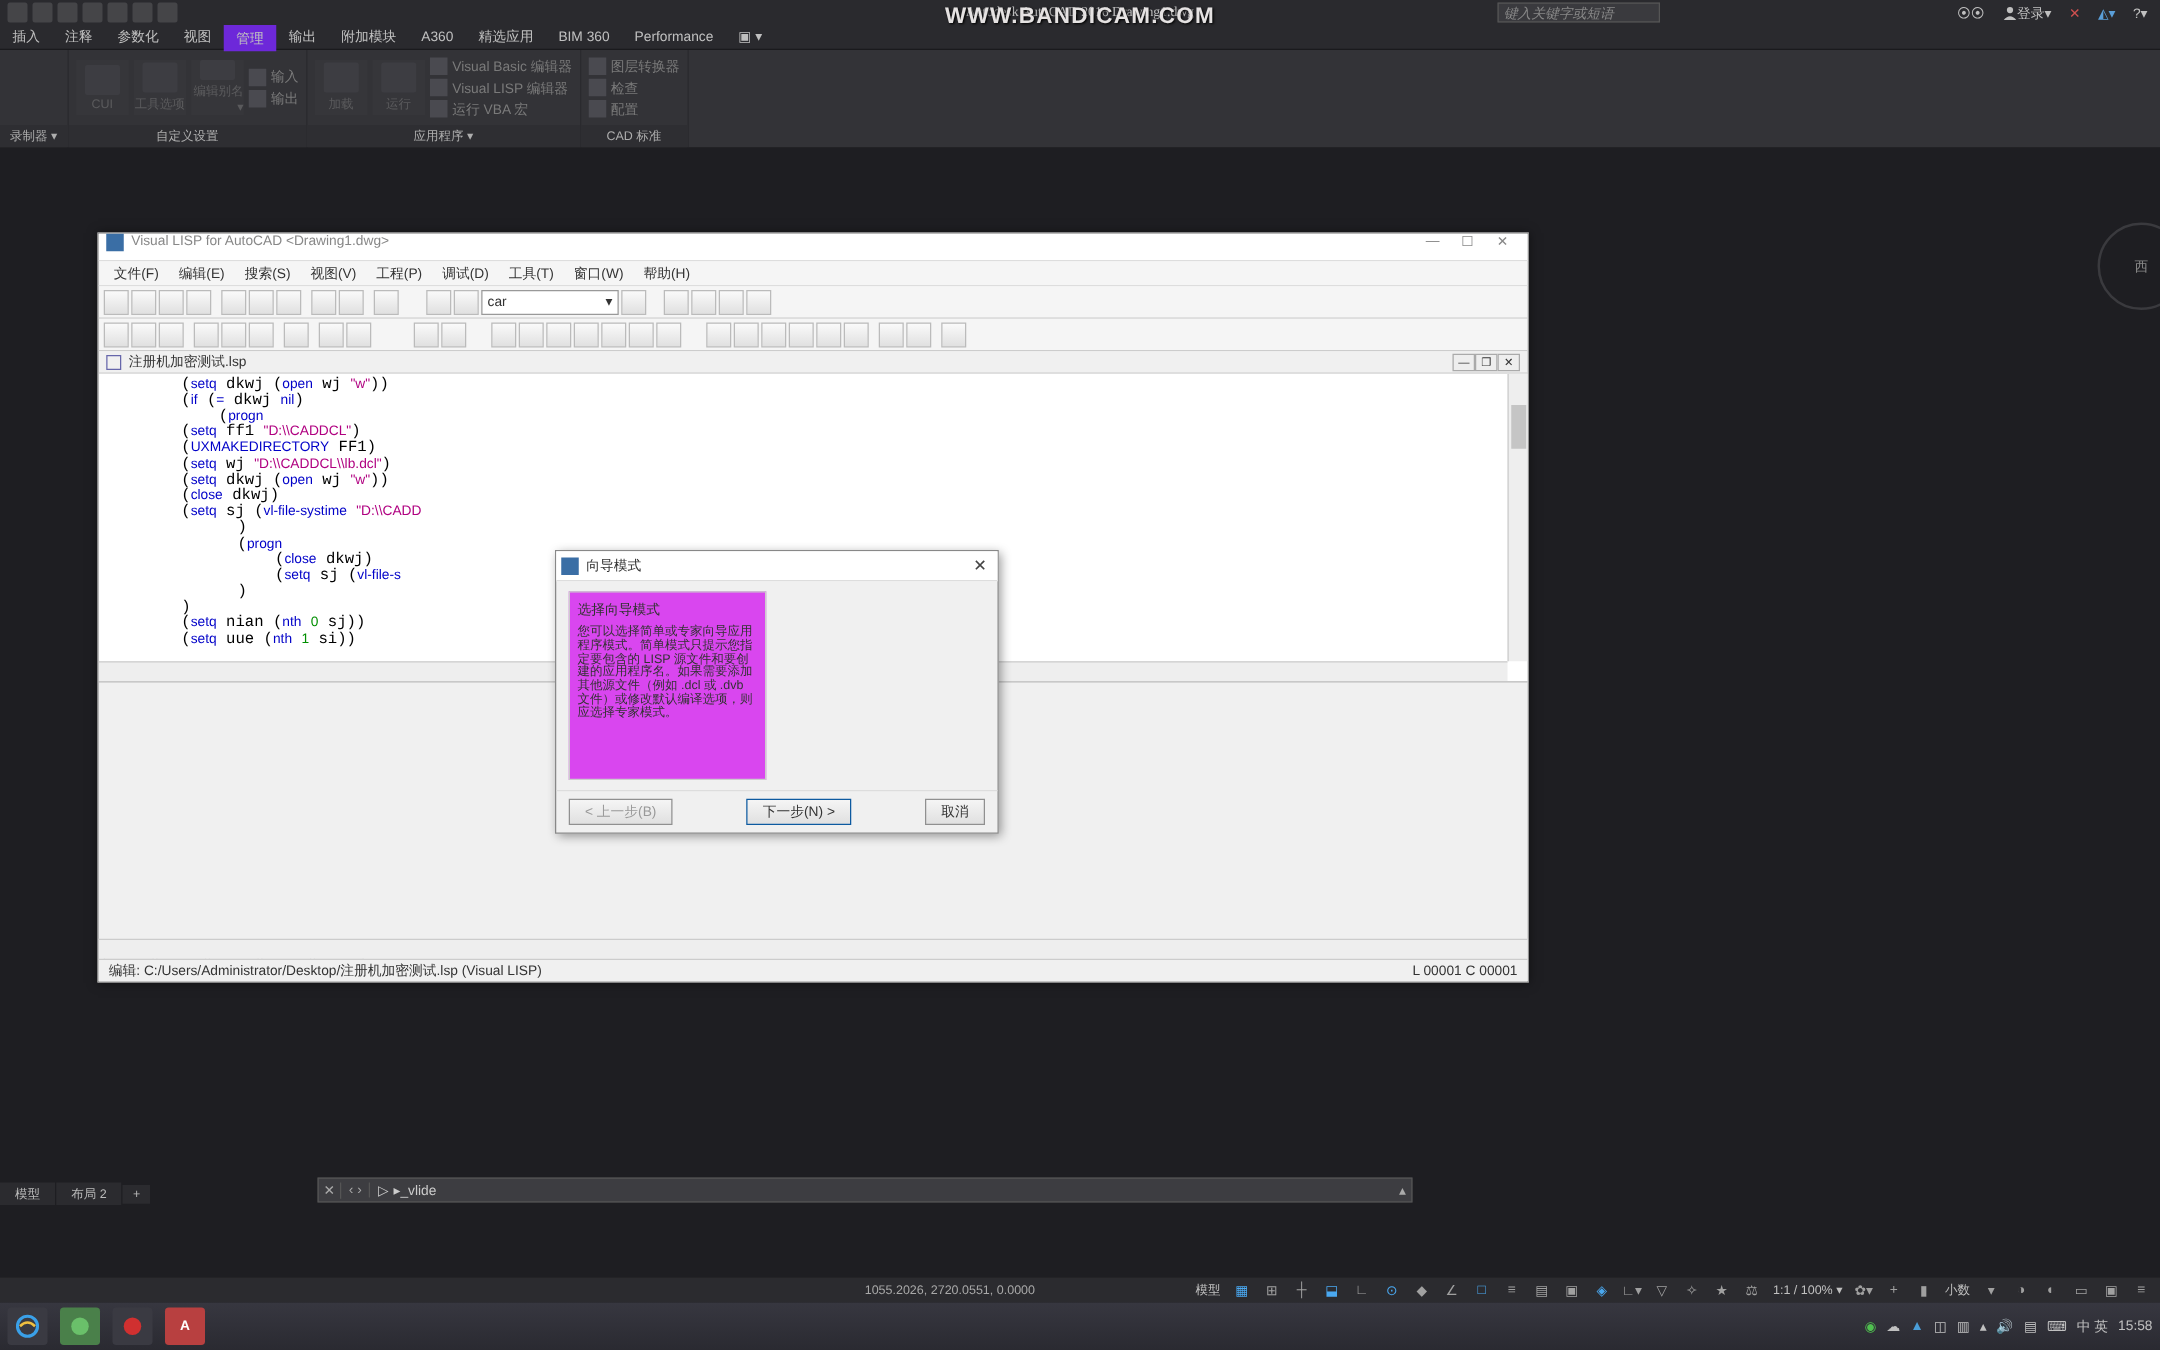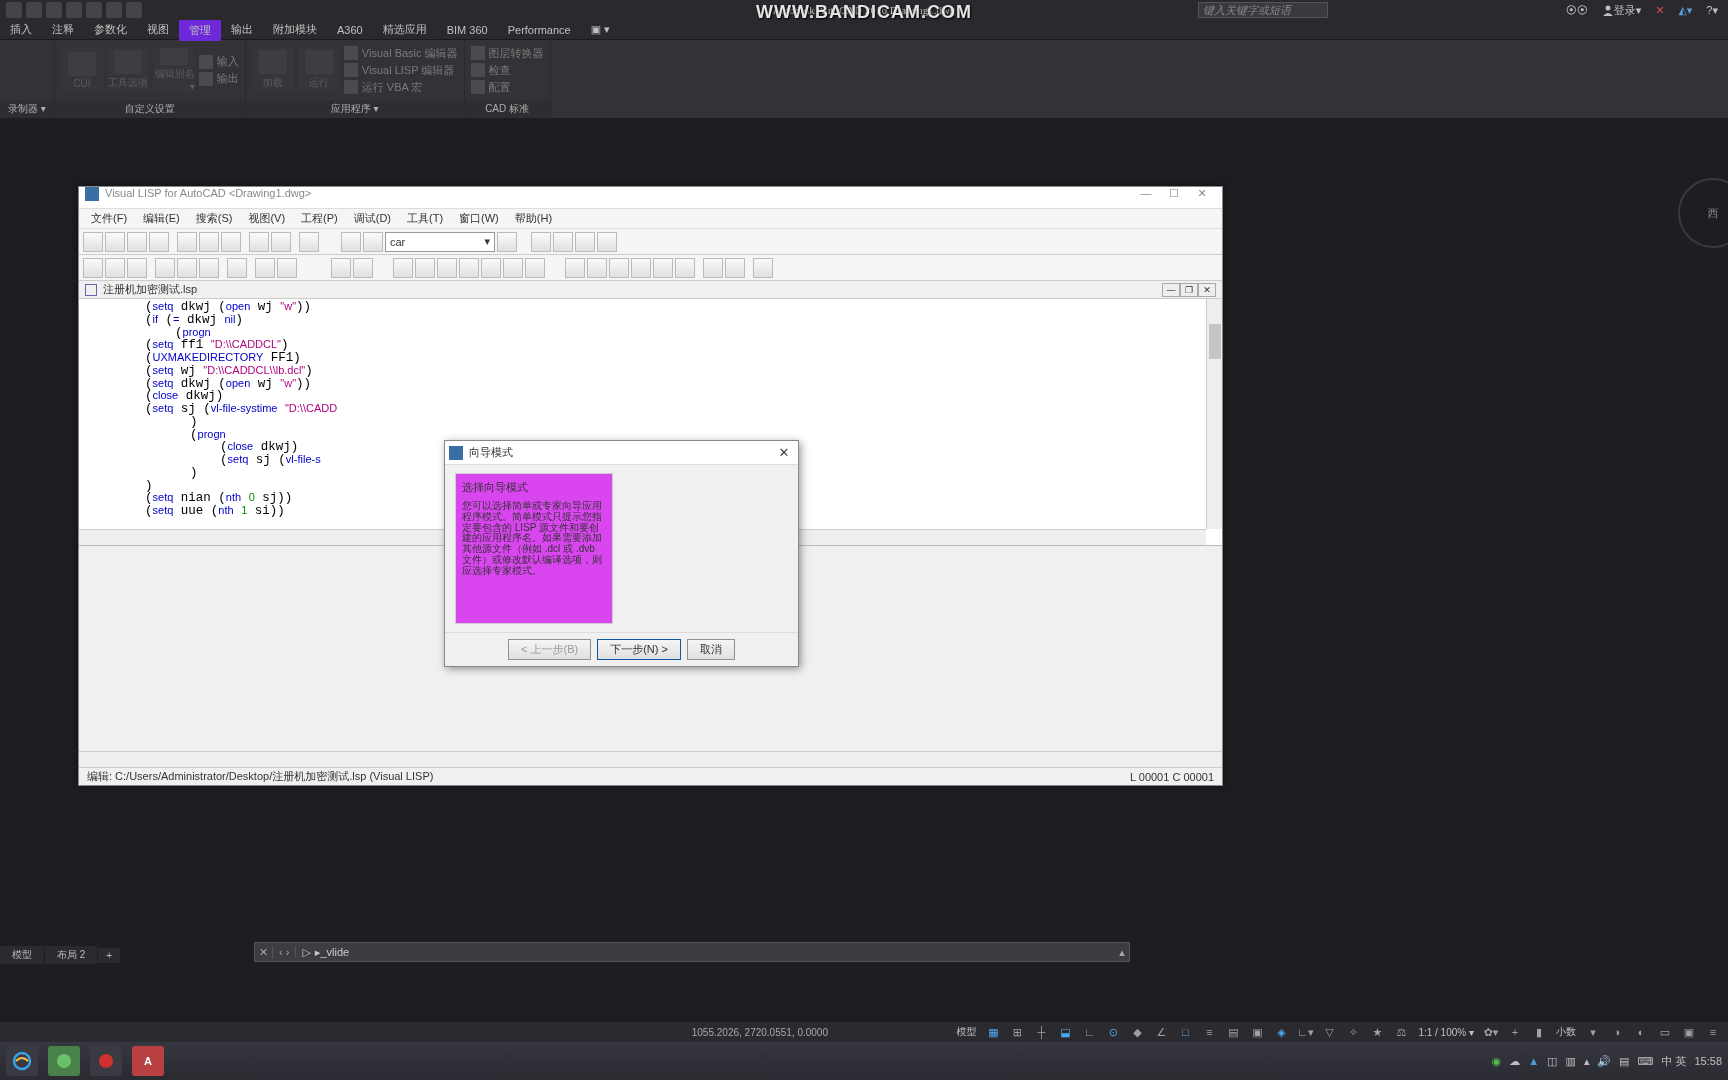--- a/index.html
+++ b/index.html
@@ -75,21 +75,21 @@
 .wizard-title { height:24px; background:#fff; border-bottom:1px solid #ddd; display:flex; align-items:center; padding:0 4px; color:#333; }
 .wizard-title .ico { width:14px; height:14px; background:#3a6ea5; margin-right:6px; }
 .wizard-title .close { width:20px; text-align:center; color:#444; font-size:13px; }
 .wizard-body { flex:1; display:flex; padding:8px 10px; gap:10px; }
 .wizard-left { width:158px; border:1px solid #ccc; background:#d946ef; padding:6px; }
 .wizard-left .h { color:#333; margin-bottom:6px; }
 .wizard-left .desc { font-size:10px; color:#333; line-height:1.08; }
 .wizard-right { flex:1; border:1px solid #ccc; background:#fff; padding:8px; }
 .wizard-right label { display:flex; align-items:center; gap:6px; margin-bottom:4px; color:#333; }
 .wizard-right input[type=radio] { width:12px; height:12px; }
-.wizard-btns { height:34px; border-top:1px solid #ddd; display:flex; align-items:center; justify-content:center; padding:0 10px; gap:6px; }
+.wizard-btns { height:34px; border-top:1px solid #ddd; display:flex; align-items:center; justify-content:space-between; padding:0 10px; gap:6px; }
 .wizard-btns button { height:21px; padding:0 12px; background:linear-gradient(#f5f5f5,#e0e0e0); border:1px solid #909090; color:#333; font-size:11px; }
 .wizard-btns button:disabled { color:#999; }
 .wizard-btns button.primary { border:1.5px solid #0d5aa0; }
 
 
 .cmdline { position:absolute; left:254px; right:598px; bottom:42px; height:20px; background:#3d3d41; border:1px solid #555; display:flex; align-items:center; }
 .cmdline .x { width:18px; text-align:center; color:#aaa; border-right:1px solid #555; }
 .cmdline .arrows { padding:0 6px; color:#aaa; border-right:1px solid #555; }
 .cmdline .prompt { padding:0 6px; color:#ccc; display:flex; align-items:center; gap:4px; flex:1; }
 .cmdline .dd { width:14px; text-align:center; color:#aaa; }

